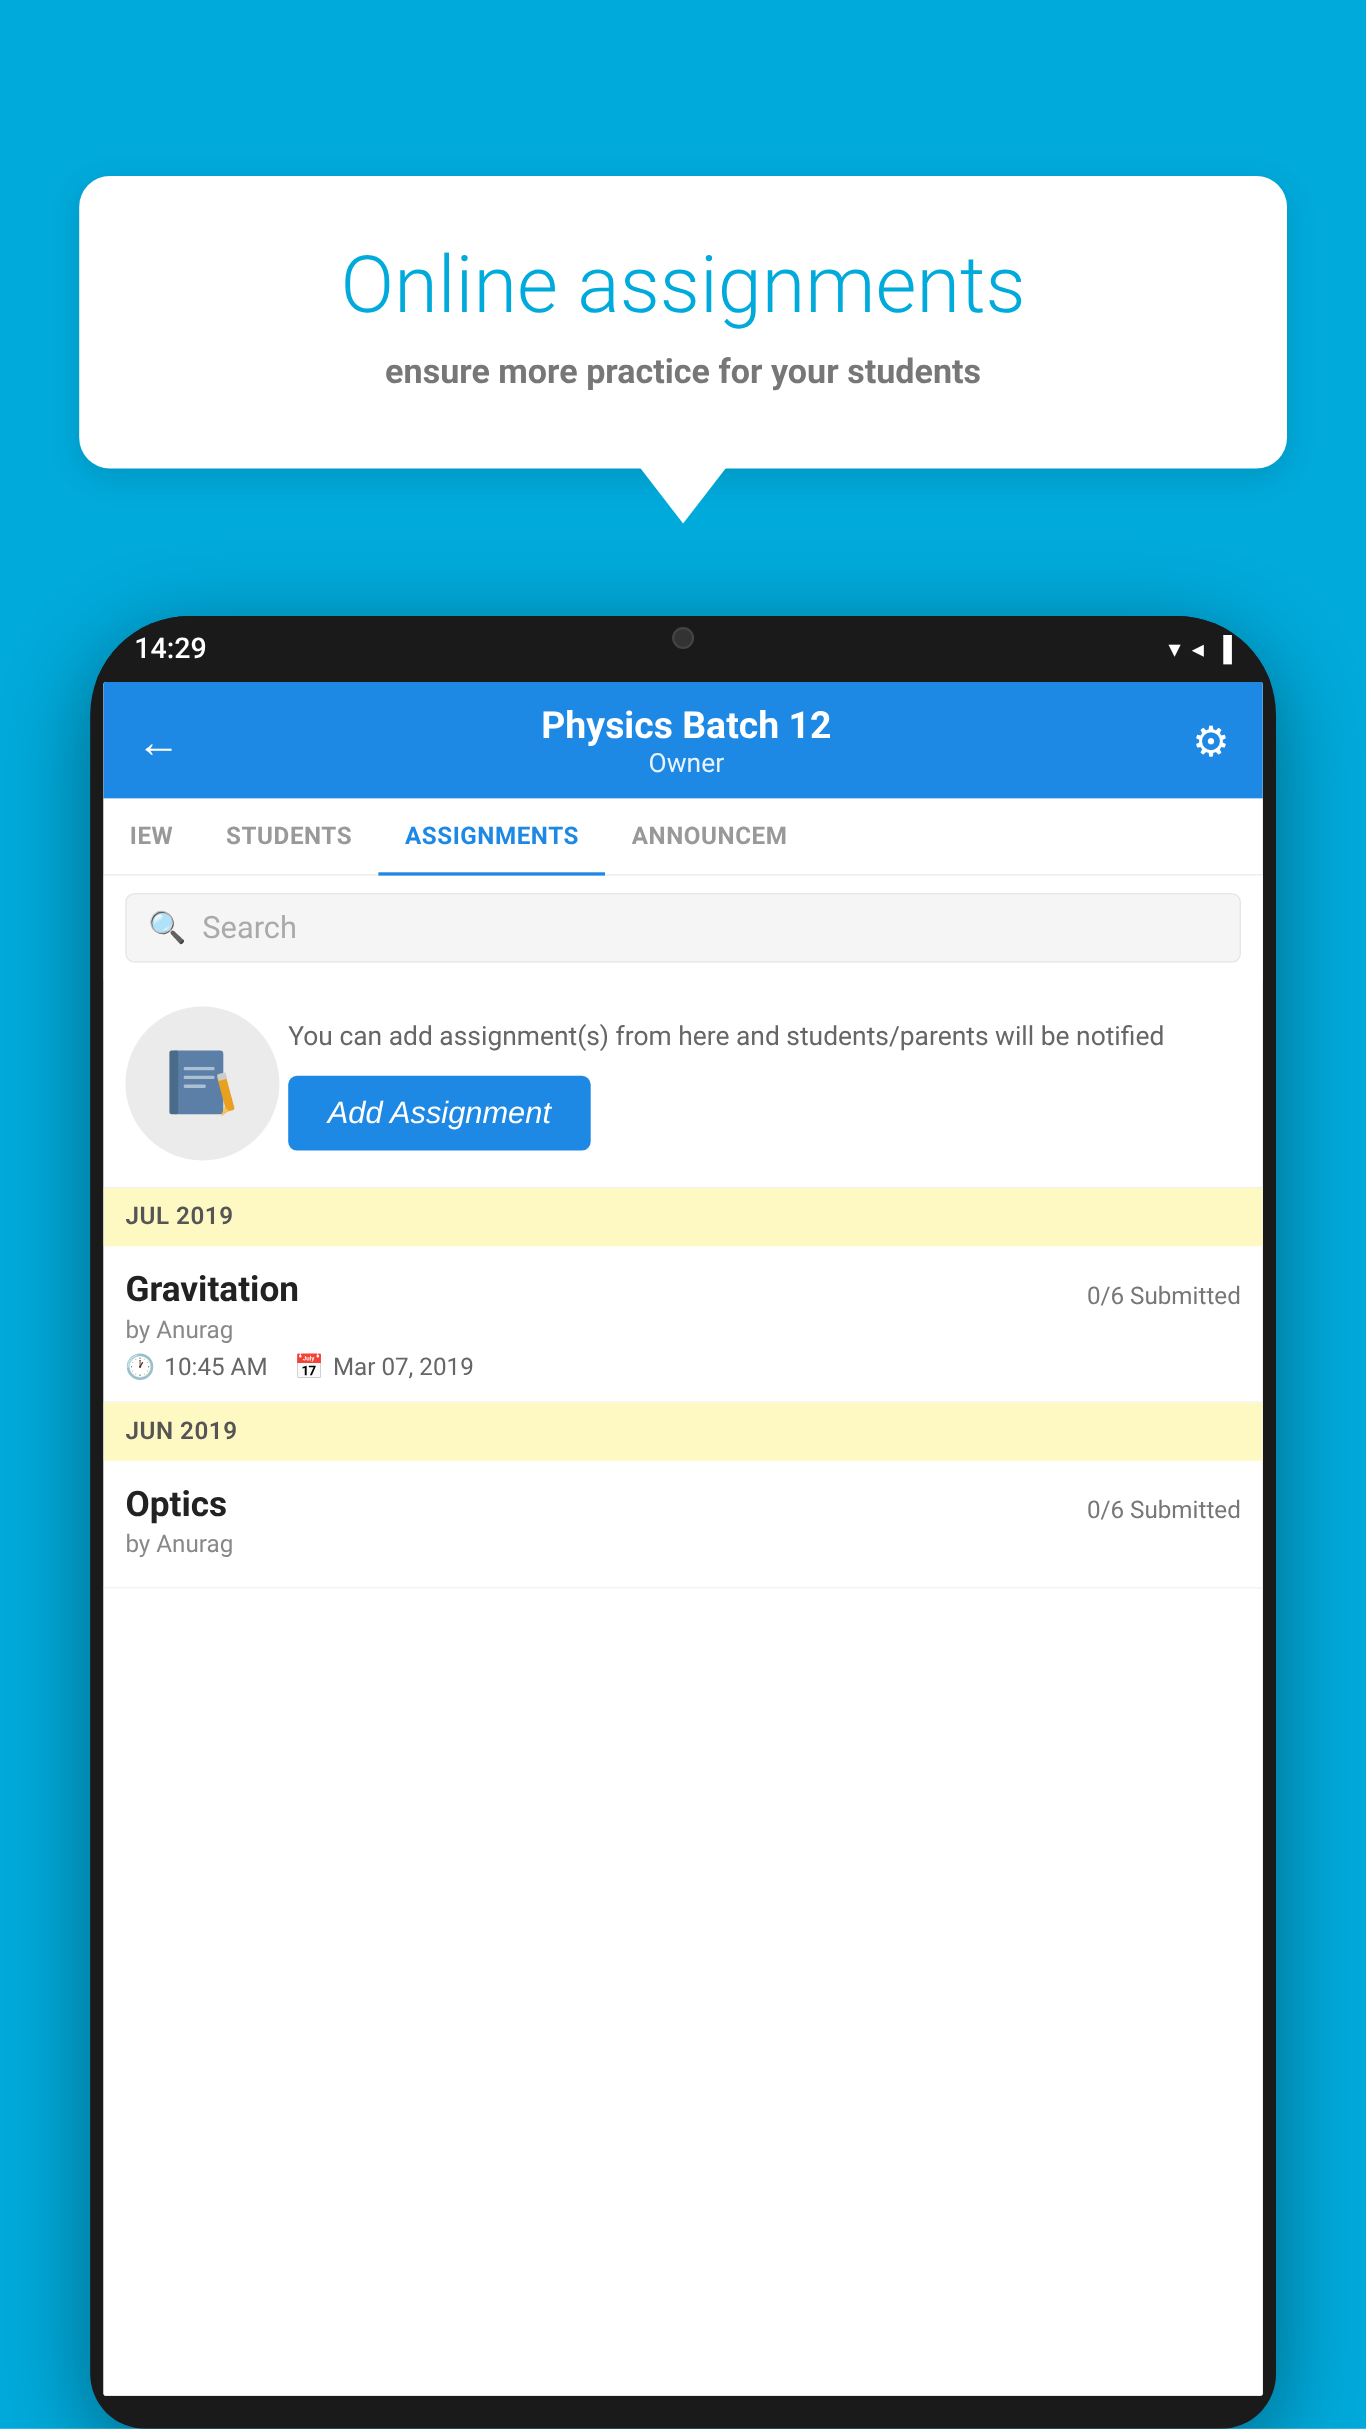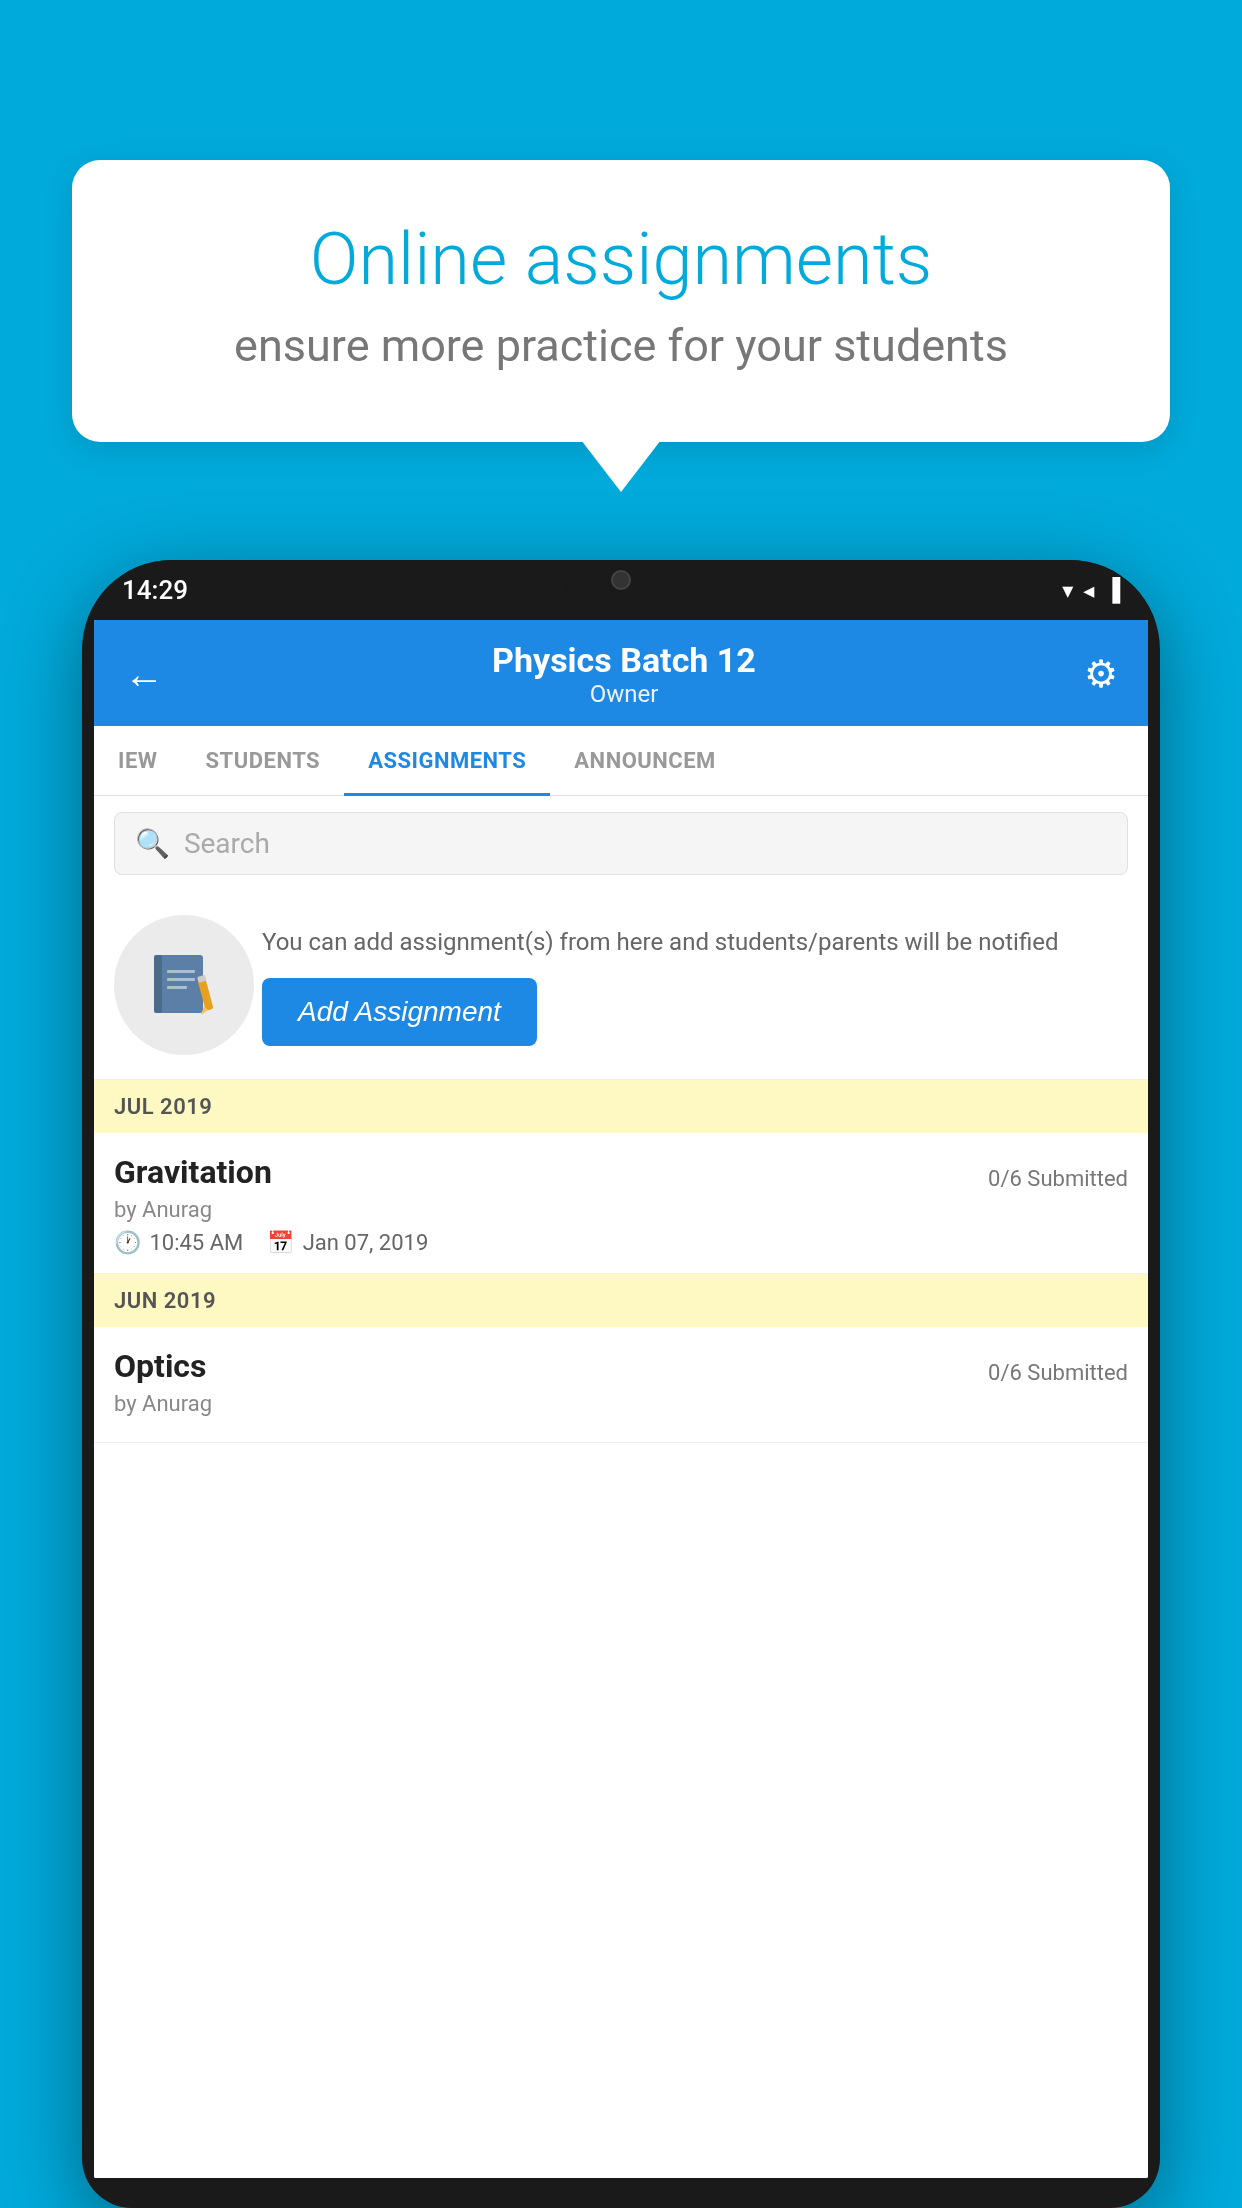--- a/index.html
+++ b/index.html
@@ -38,23 +38,23 @@
       border-top: 52px solid white;
     }
     .speech-bubble-title {
       font-size: 72px;
       font-weight: 300;
       color: #00AADB;
       margin-bottom: 20px;
       line-height: 1.1;
     }
     .speech-bubble-subtitle {
-      font-size: 45px;
+      font-size: 31px;
       color: #777;
-      font-weight: 400;
+      font-weight: 700;
     }
 
     
     .phone-frame {
       position: absolute;
       top: 560px;
       left: 82px;
       right: 82px;
       bottom: 0;
       background: #1a1a1a;
@@ -391,21 +391,21 @@
           <span class="assignment-submitted">0/6 Submitted</span>
         </div>
         <div class="assignment-by">by Anurag</div>
         <div class="assignment-meta">
           <div class="meta-item">
             <span class="meta-icon">🕐</span>
             <span>10:45 AM</span>
           </div>
           <div class="meta-item">
             <span class="meta-icon">📅</span>
-            <span>Jan 07, 2019</span>
+            <span>Mar 07, 2019</span>
           </div>
         </div>
       </div>
 
       <div class="section-header">JUN 2019</div>
 
       <div class="assignment-item">
         <div class="assignment-top-row">
           <span class="assignment-name">Optics</span>
           <span class="assignment-submitted">0/6 Submitted</span>

